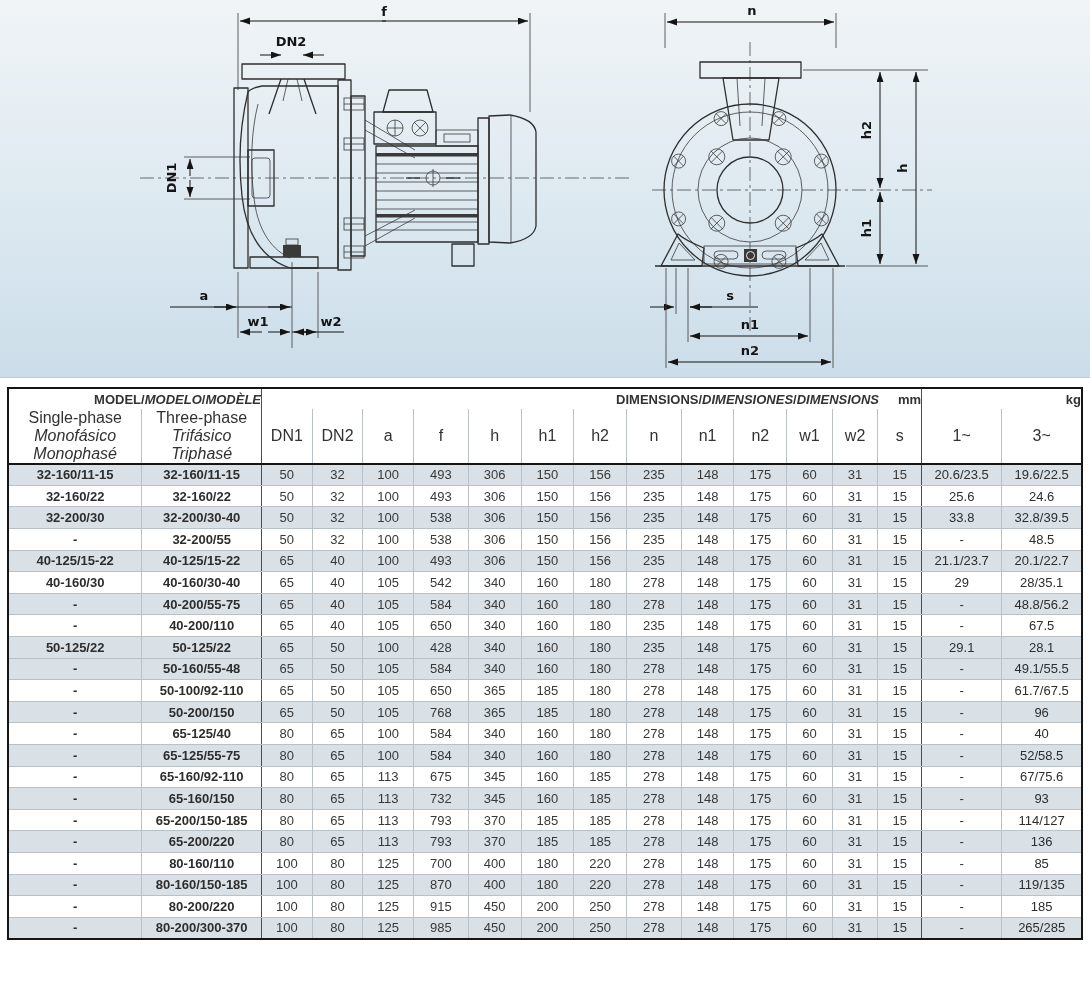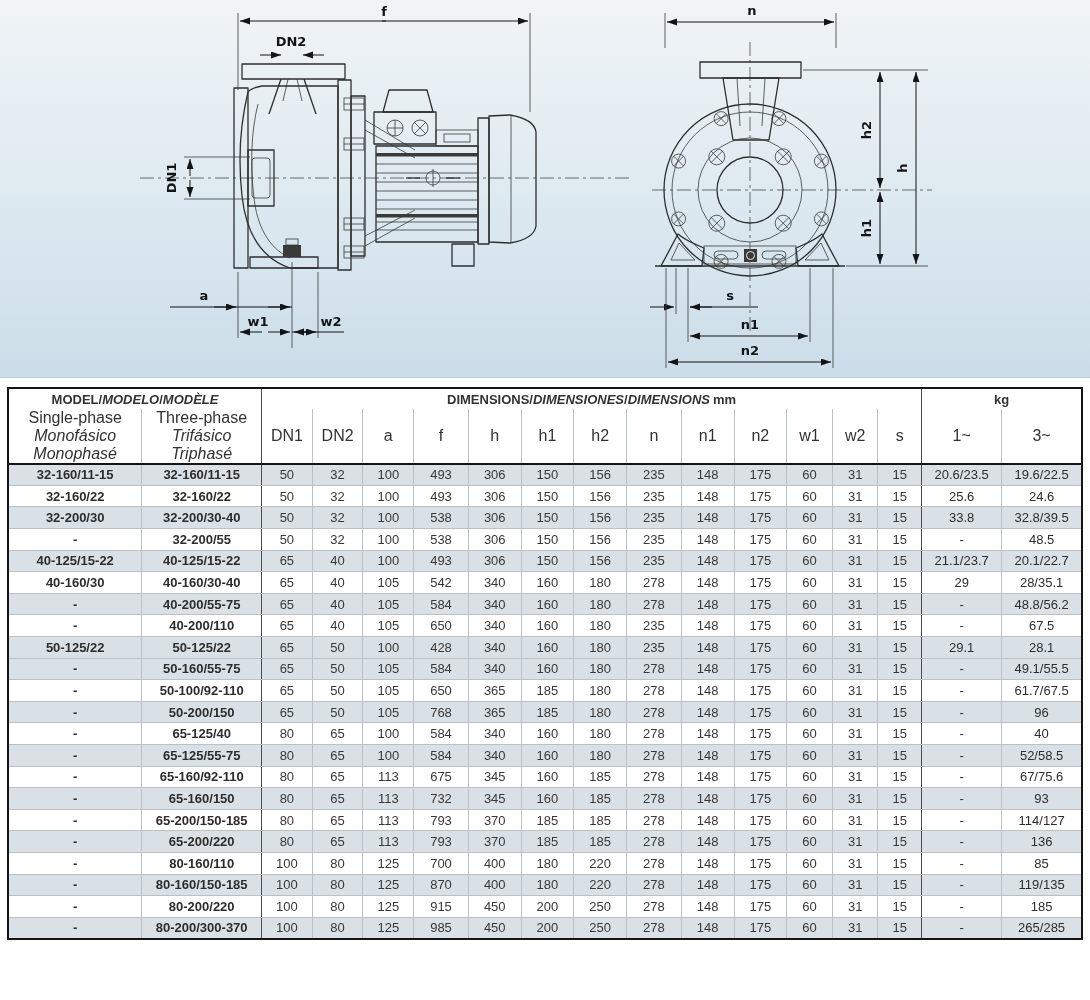--- a/index.html
+++ b/index.html
@@ -23,24 +23,24 @@
   .tblwrap { padding:9px 7px 0 7px; }
   table.tbl {
     width:1076px; table-layout:fixed; border-collapse:collapse;
     border:2.3px solid #151515; font-size:13px; color:#383838;
   }
   .tbl th, .tbl td {
     border-right:1px solid #b9c0c6; border-bottom:1px solid #b9c0c6;
     text-align:center; vertical-align:middle; overflow:hidden; white-space:nowrap;
   }
   .tbl th { background:#fff; font-weight:normal; color:#323232; }
-  tr.hr1 th { height:21px; border-bottom:none; font-weight:bold; font-size:13px; }
+  tr.hr1 th { height:21px; border-bottom:none; font-weight:bold; font-size:13px;text-align:right; }
   tr.hr2 th { height:50px; border-bottom:2.2px solid #151515; font-size:16px; line-height:1.12; }
   th .it, .it { font-style:italic; }
-  th .unit { font-style:normal; margin-left:3px; }
+  th .unit { font-style:normal; margin-left:19px; }
   .sep-r { border-right:1.4px solid #4c4c4c !important; }
   .last-col { border-right:none !important; }
   tbody td { height:21.6px; padding:0 2px; }
   tbody tr.shade td { background:#d9e1e7; }
   td.model { font-weight:bold; color:#2d2d2d; font-size:13px; }
   td.kg { font-weight:normal; color:#2d2d2d; }
 </style>
 </head>
 <body>
 
@@ -507,21 +507,21 @@
             <td>148</td>
             <td>175</td>
             <td>60</td>
             <td>31</td>
             <td class="sep-r">15</td>
             <td class="kg">29.1</td>
             <td class="kg last-col">28.1</td>
           </tr>
           <tr class="shade">
             <td class="model">-</td>
-            <td class="model sep-r">50-160/55-75</td>
+            <td class="model sep-r">50-160/55-48</td>
             <td>65</td>
             <td>50</td>
             <td>105</td>
             <td>584</td>
             <td>340</td>
             <td>160</td>
             <td>180</td>
             <td>278</td>
             <td>148</td>
             <td>175</td>

